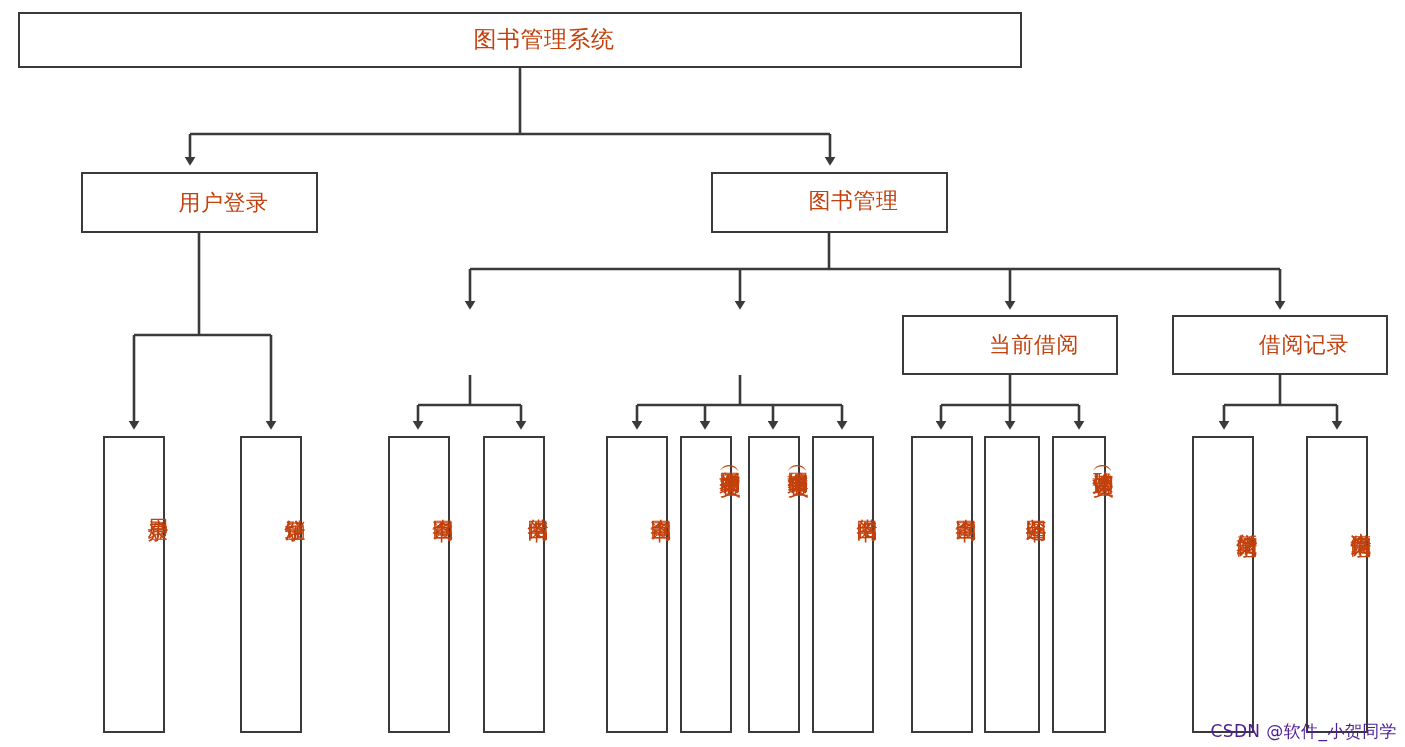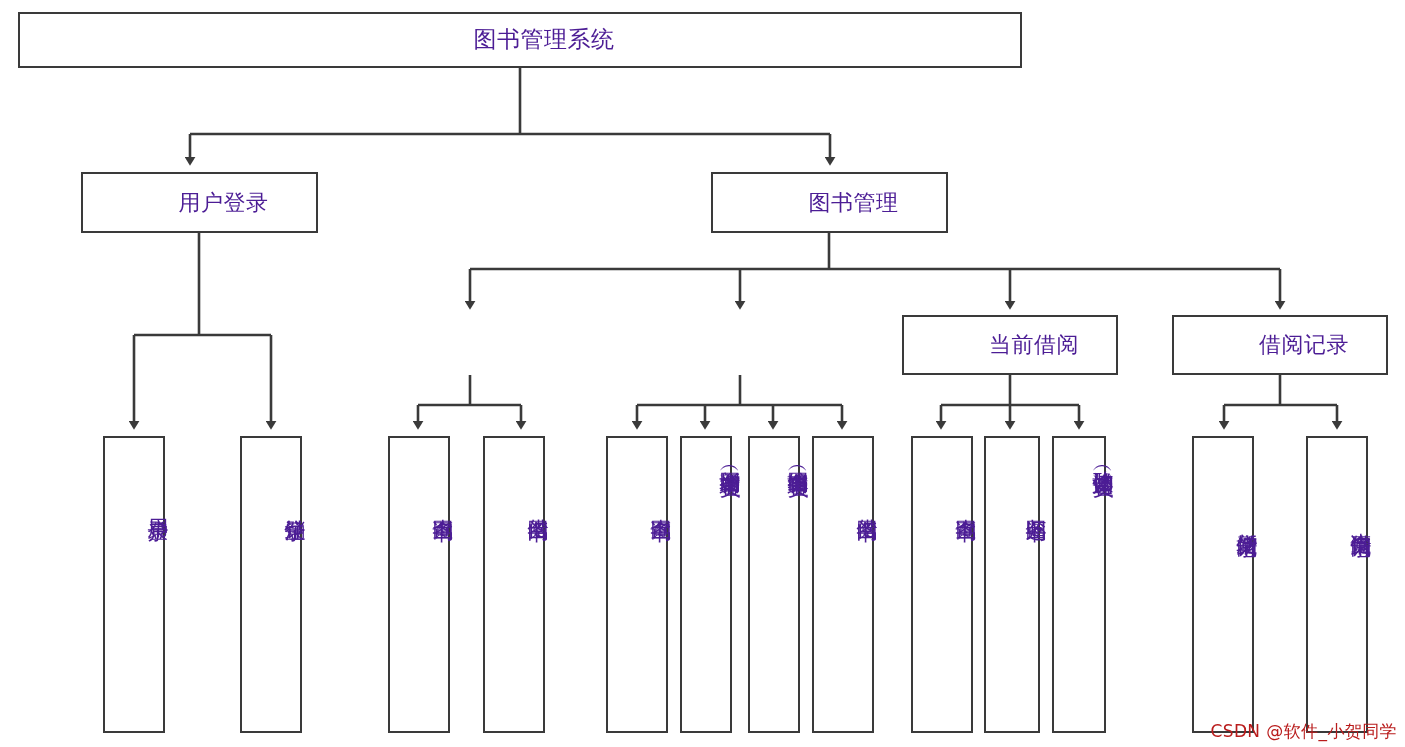--- a/index.html
+++ b/index.html
@@ -27,21 +27,21 @@
     pointer-events: none;
   }
   .node {
     position: absolute;
     box-sizing: border-box;
     background: #ffffff;
     border: 2px solid #3a3a3a;
     display: flex;
     align-items: center;
     justify-content: center;
-    color: #4c1d95;
+    color: #c2410c;
     padding-left: 48px;
   }
   .node-label {
     display: block;
     text-align: center;
     line-height: 1.18;
     white-space: nowrap;
   }
   
   .node.horiz .node-label {
@@ -73,21 +73,21 @@
     margin-top: 10px;
   }
   .node.vert.veryshort .node-label {
     margin-top: 72px;
   }
   #watermark {
     position: absolute;
     right: 8px;
     bottom: 4px;
     font-size: 17px;
-    color: #b91c1c;
+    color: #4c1d95;
     white-space: nowrap;
     letter-spacing: 0.4px;
   }
 </style>
 </head>
 <body>
 
 <div id="diagram-canvas">
 
   <svg id="edges-layer" viewBox="0 0 1405 747" width="1405" height="747" xmlns="http://www.w3.org/2000/svg">
@@ -141,21 +141,21 @@
     </g>
   </svg>
 
   <div class="node horiz root" style="left:18px; top:12px; width:1004px; height:56px;">
     <span class="node-label">图书管理系统</span>
   </div>
 
   <div class="node horiz" style="left:81px; top:172px; width:237px; height:61px;">
     <span class="node-label">用户登录</span>
   </div>
-  <div class="node horiz" style="left:711px; top:172px; width:237px; height:61px;">
+  <div class="node horiz" style="left:711px; top:172px; width:237px; height:61px;font-family:Liberation Mono, monospace;">
     <span class="node-label">图书管理</span>
   </div>
 
   <div class="node horiz" style="left:902px; top:315px; width:216px; height:60px;">
     <span class="node-label">当前借阅</span>
   </div>
   <div class="node horiz" style="left:1172px; top:315px; width:216px; height:60px;">
     <span class="node-label">借阅记录</span>
   </div>
 

